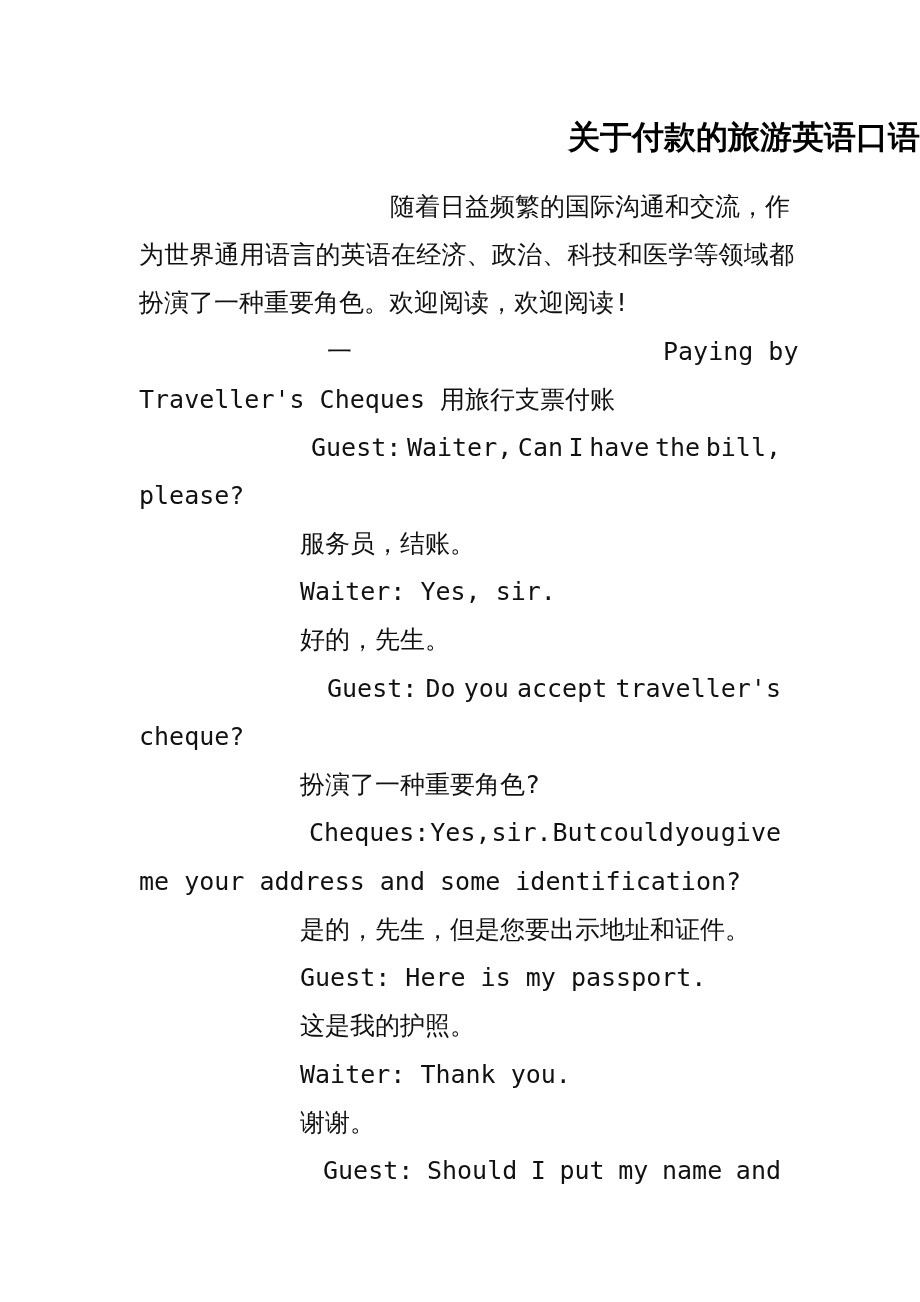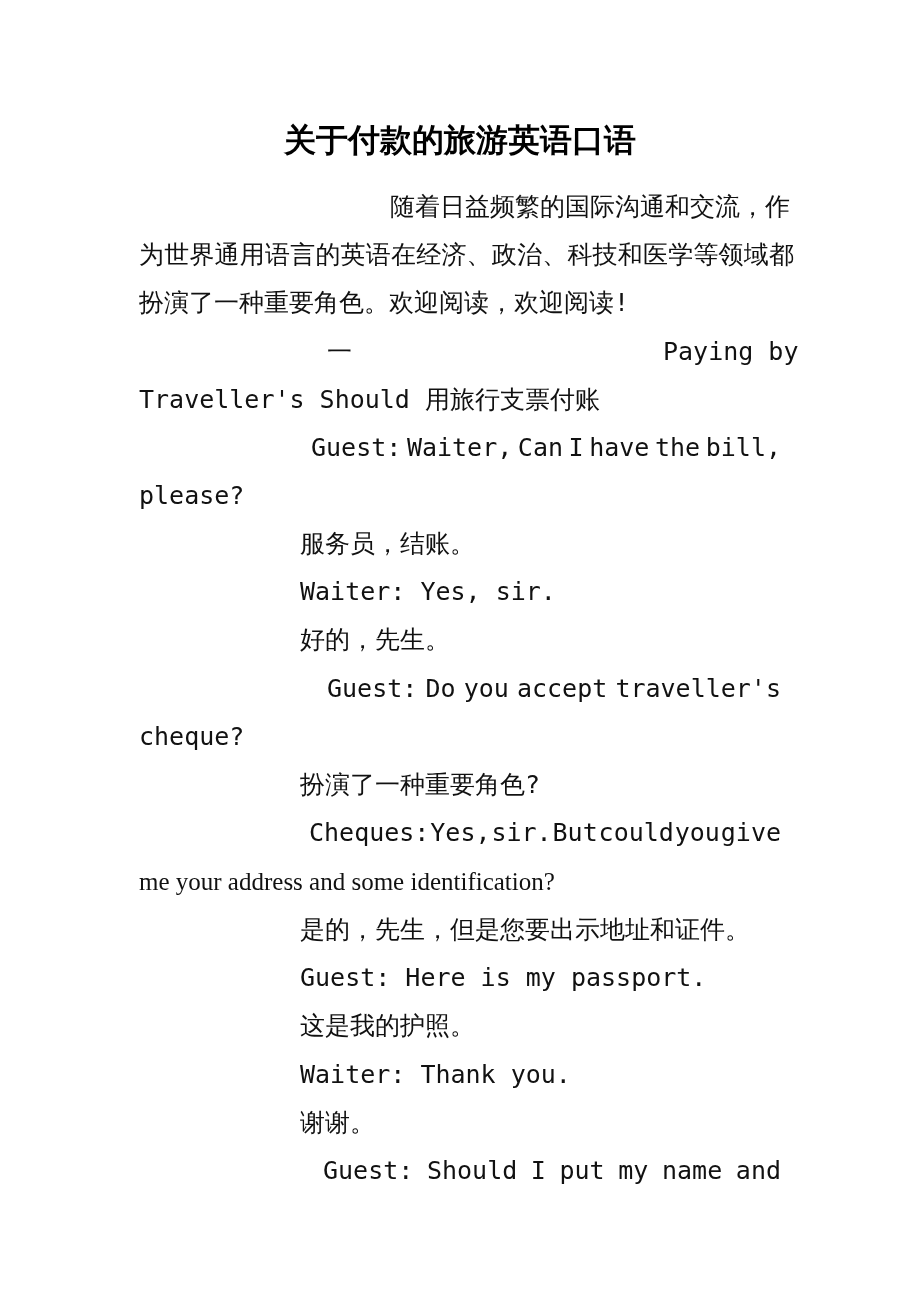--- a/index.html
+++ b/index.html
@@ -1,37 +1,37 @@
 <!DOCTYPE html>
 <html><head>
 <meta charset="utf-8">
 <style>
   html, body { margin:0; padding:0; background:#ffffff; }
   body { width:920px; height:1302px; position:relative; overflow:hidden; color:#111; }
   .page { position:absolute; left:0; top:0; width:920px; height:1302px; background:#fff; }
-  .title { position:absolute; left:0; width:920px; top:118px; text-align:center;
-    font-family:Liberation Serif, serif; font-weight:bold; font-size:32px; line-height:44px; color:#000; letter-spacing:0px; }
+  .title { position:absolute; left:0; width:920px; top:118px; text-align:right;
+    font-family:Liberation Mono, monospace; font-weight:bold; font-size:32px; line-height:44px; color:#000; letter-spacing:0px; }
   .ln { position:absolute; font-family:"DejaVu Sans Mono","Liberation Mono", monospace; font-size:25px; line-height:32px; color:#111; white-space:pre; }
   .just { display:flex; justify-content:space-between; }
   .just span { display:inline-block; }
 </style>
 </head>
 <body>
 
 <div class="page">
 
   <div class="title">关于付款的旅游英语口语</div>
 
   <div class="ln" style="left:390px; top:191px;">随着日益频繁的国际沟通和交流，作</div>
   <div class="ln" style="left:139px; top:239px; letter-spacing:0.2px;">为世界通用语言的英语在经济、政治、科技和医学等领域都</div>
   <div class="ln" style="left:139px; top:287px;">扮演了一种重要角色。欢迎阅读，欢迎阅读!</div>
 
   <div class="ln" style="left:327px; top:336px;">一</div>
   <div class="ln" style="left:663px; top:336px;">Paying by</div>
-  <div class="ln" style="left:139px; top:384px;"><span>Traveller's Should</span> <span>用旅行支票付账</span></div>
+  <div class="ln" style="left:139px; top:384px;"><span>Traveller's Cheques</span> <span>用旅行支票付账</span></div>
 
   <div class="ln just" style="left:311px; top:432px; width:470px;">
     <span>Guest:</span>
     <span>Waiter,</span>
     <span>Can</span>
     <span>I</span>
     <span>have</span>
     <span>the</span>
     <span>bill,</span>
   </div>
@@ -53,21 +53,21 @@
 
   <div class="ln just" style="left:309px; top:817px; width:472px;">
     <span>Cheques:</span>
     <span>Yes,</span>
     <span>sir.</span>
     <span>But</span>
     <span>could</span>
     <span>you</span>
     <span>give</span>
   </div>
-  <div class="ln" style="left:139px; top:866px;font-family:Liberation Serif, serif;">me your address and some identification?</div>
+  <div class="ln" style="left:139px; top:866px;">me your address and some identification?</div>
   <div class="ln" style="left:300px; top:914px;">是的，先生，但是您要出示地址和证件。</div>
 
   <div class="ln" style="left:300px; top:962px;">Guest: Here is my passport.</div>
   <div class="ln" style="left:300px; top:1010px;">这是我的护照。</div>
 
   <div class="ln" style="left:300px; top:1059px;">Waiter: Thank you.</div>
   <div class="ln" style="left:300px; top:1107px;">谢谢。</div>
 
   <div class="ln just" style="left:323px; top:1155px; width:458px;">
     <span>Guest:</span>

